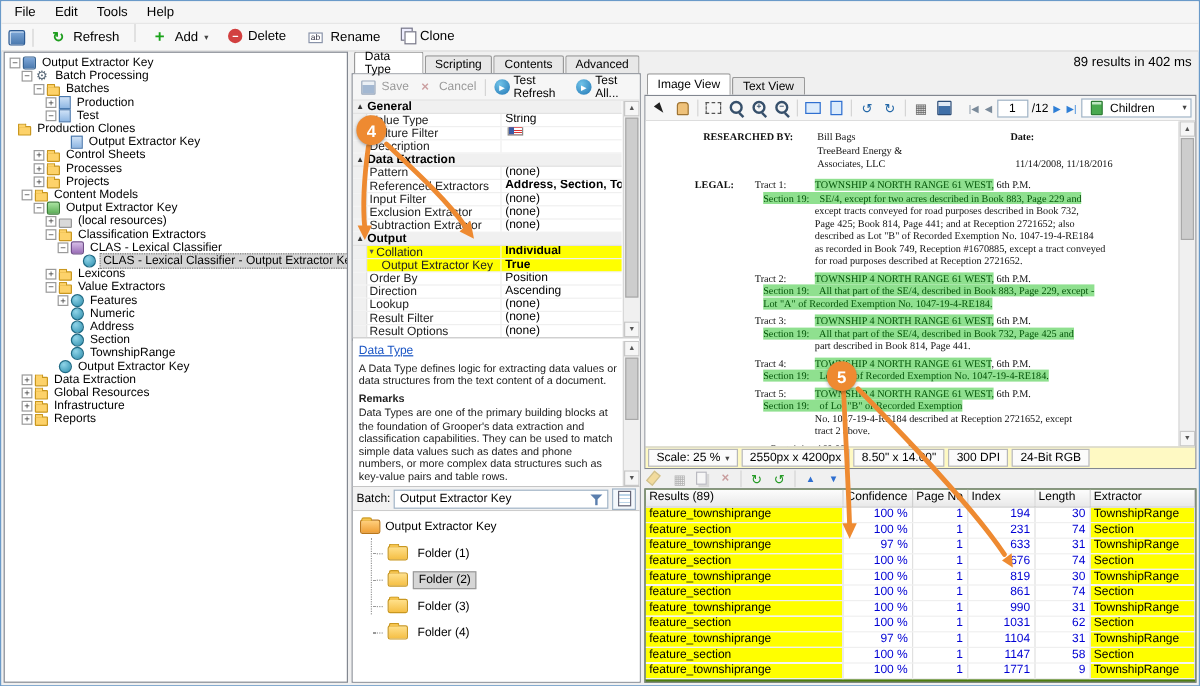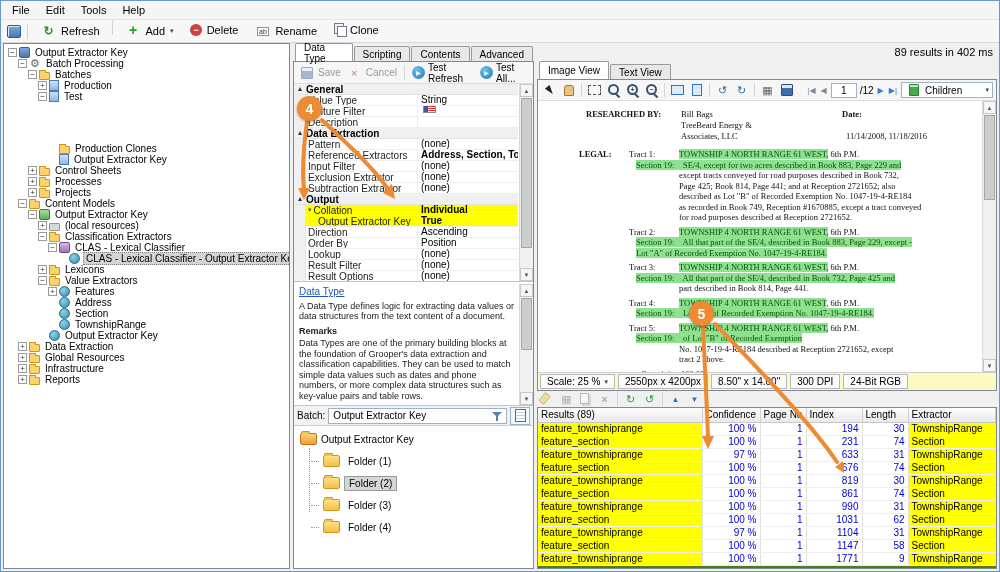--- a/index.html
+++ b/index.html
@@ -229,21 +229,21 @@
         <div class="tree-row" style="padding-left: 34px;">
           <span class="expander">+</span>
           <span class="ticon tc-batch"></span>
           <span class="tlabel">Production</span>
         </div>
         <div class="tree-row" style="padding-left: 34px;">
           <span class="expander">−</span>
           <span class="ticon tc-batch"></span>
           <span class="tlabel">Test</span>
         </div>
-        <div class="tree-row" style="padding-left: 44px; margin-top: 41px;">
+        <div class="tree-row" style="">
           <span class="expander hidden"></span>
           <span class="ticon tc-folder"></span>
           <span class="tlabel">Production Clones</span>
         </div>
         <div class="tree-row" style="padding-left: 44px;">
           <span class="expander hidden"></span>
           <span class="ticon tc-batch"></span>
           <span class="tlabel">Output Extractor Key</span>
         </div>
         <div class="tree-row" style="padding-left: 24px;">
@@ -298,20 +298,25 @@
         </div>
         <div class="tree-row" style="padding-left: 34px;">
           <span class="expander">−</span>
           <span class="ticon tc-folder"></span>
           <span class="tlabel">Value Extractors</span>
         </div>
         <div class="tree-row" style="padding-left: 44px;">
           <span class="expander">+</span>
           <span class="ticon tc-datatype"></span>
           <span class="tlabel">Features</span>
+        </div>
+        <div class="tree-row" style="padding-left: 44px;">
+          <span class="expander hidden"></span>
+          <span class="ticon tc-datatype"></span>
+          <span class="tlabel">Numeric</span>
         </div>
         <div class="tree-row" style="padding-left: 44px;">
           <span class="expander hidden"></span>
           <span class="ticon tc-datatype"></span>
           <span class="tlabel">Address</span>
         </div>
         <div class="tree-row" style="padding-left: 44px;">
           <span class="expander hidden"></span>
           <span class="ticon tc-datatype"></span>
           <span class="tlabel">Section</span>
@@ -478,33 +483,33 @@
               <span class="pg-label" style="padding-left: 12px;">
                 <span>Output Extractor Key</span>
               </span>
               <span class="pg-value bold">
                 <span>True</span>
               </span>
             </div>
             <div class="pg-row">
               <span class="pg-gutter"></span>
               <span class="pg-label">
+                <span>Order By</span>
+              </span>
+              <span class="pg-value">
+                <span>Position</span>
+              </span>
+            </div>
+            <div class="pg-row">
+              <span class="pg-gutter"></span>
+              <span class="pg-label">
                 <span>Direction</span>
               </span>
               <span class="pg-value">
                 <span>Ascending</span>
-              </span>
-            </div>
-            <div class="pg-row">
-              <span class="pg-gutter"></span>
-              <span class="pg-label">
-                <span>Order By</span>
-              </span>
-              <span class="pg-value">
-                <span>Position</span>
               </span>
             </div>
             <div class="pg-row">
               <span class="pg-gutter"></span>
               <span class="pg-label">
                 <span>Lookup</span>
               </span>
               <span class="pg-value">
                 <span>(none)</span>
               </span>

